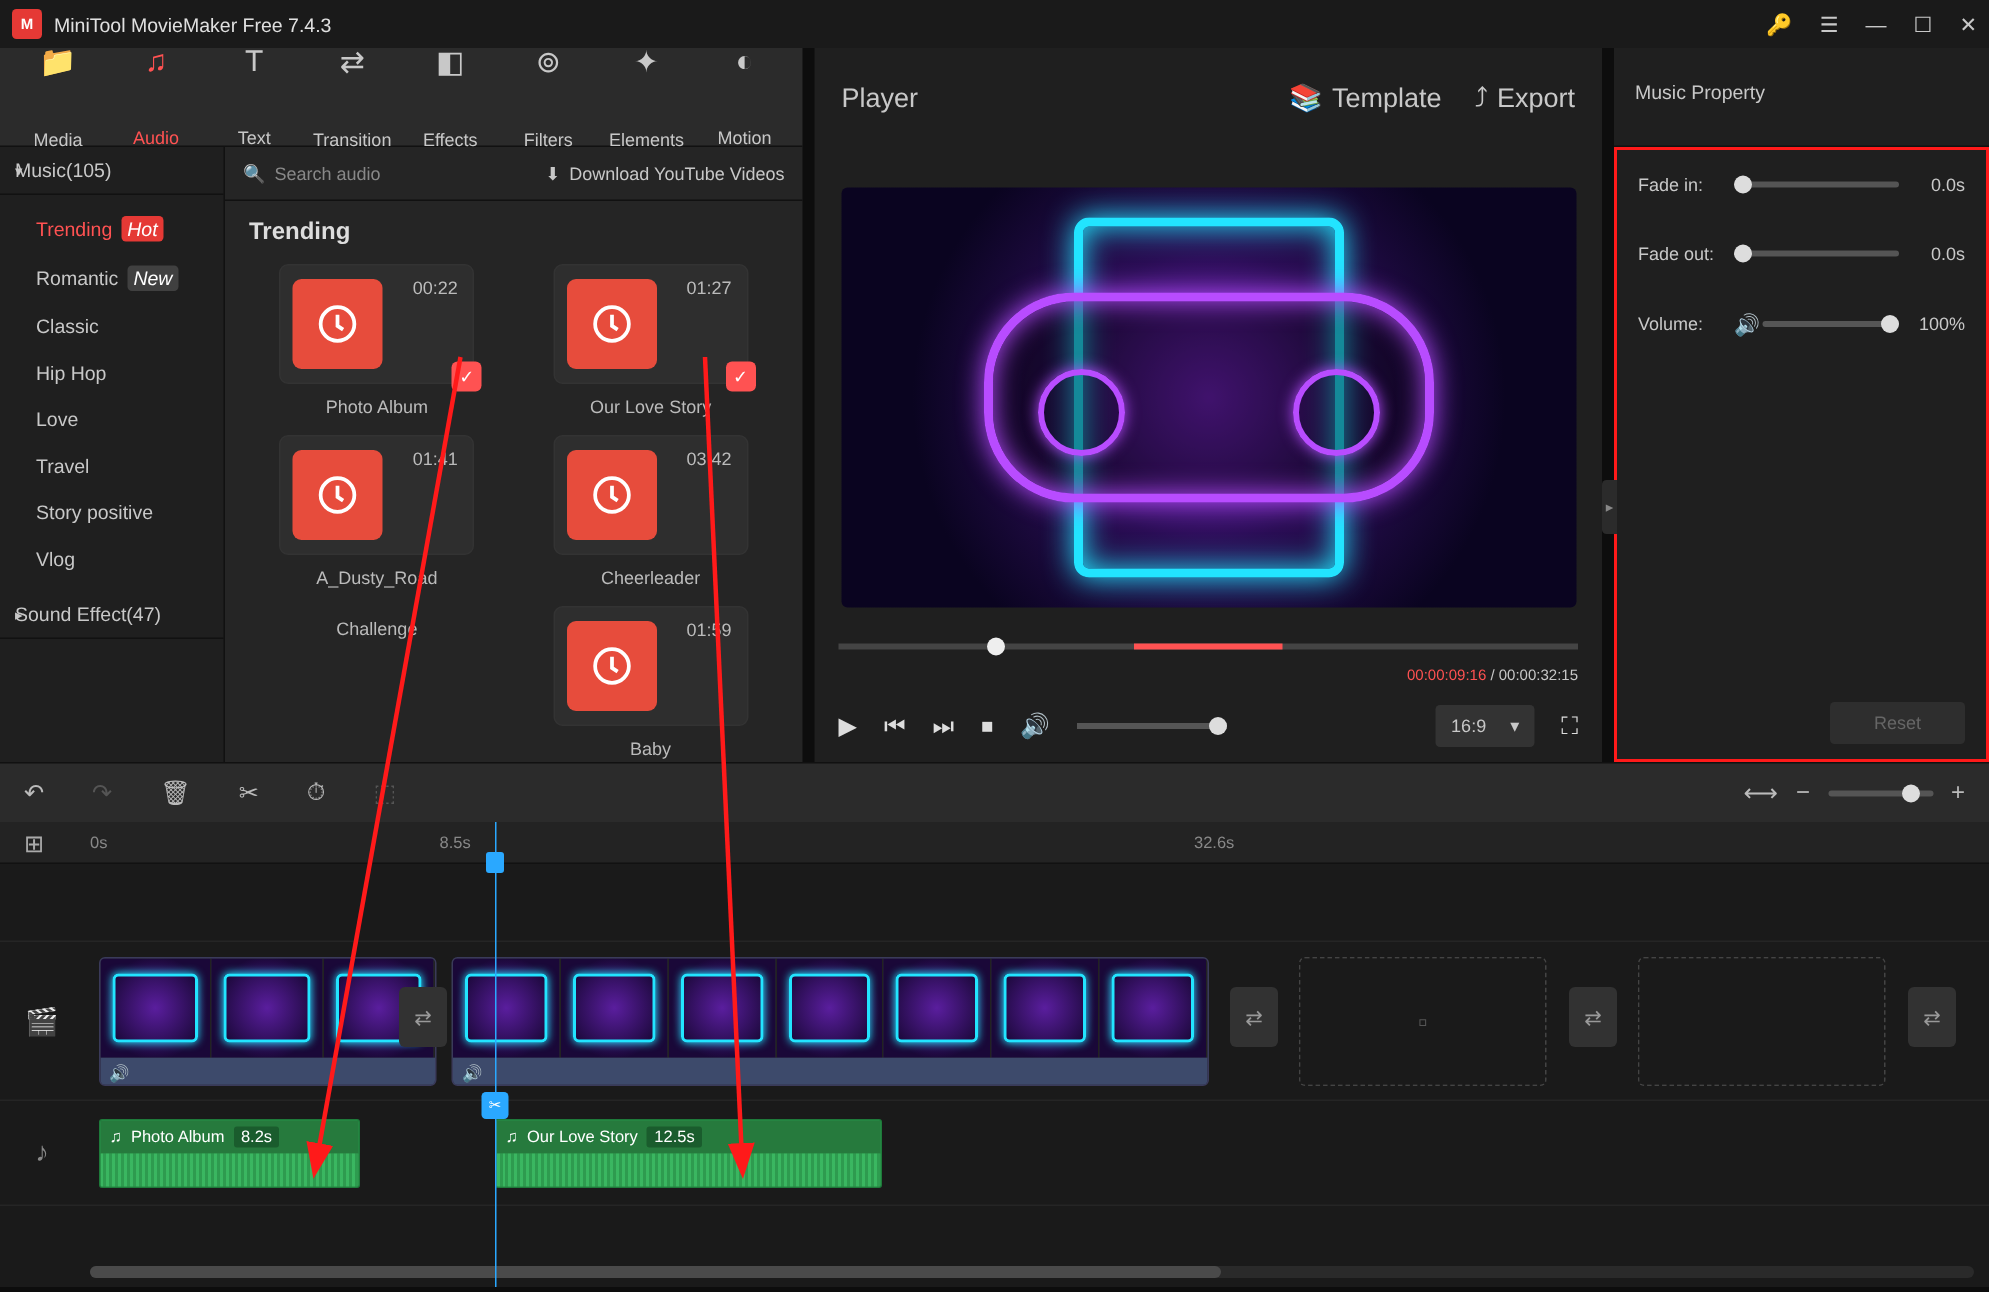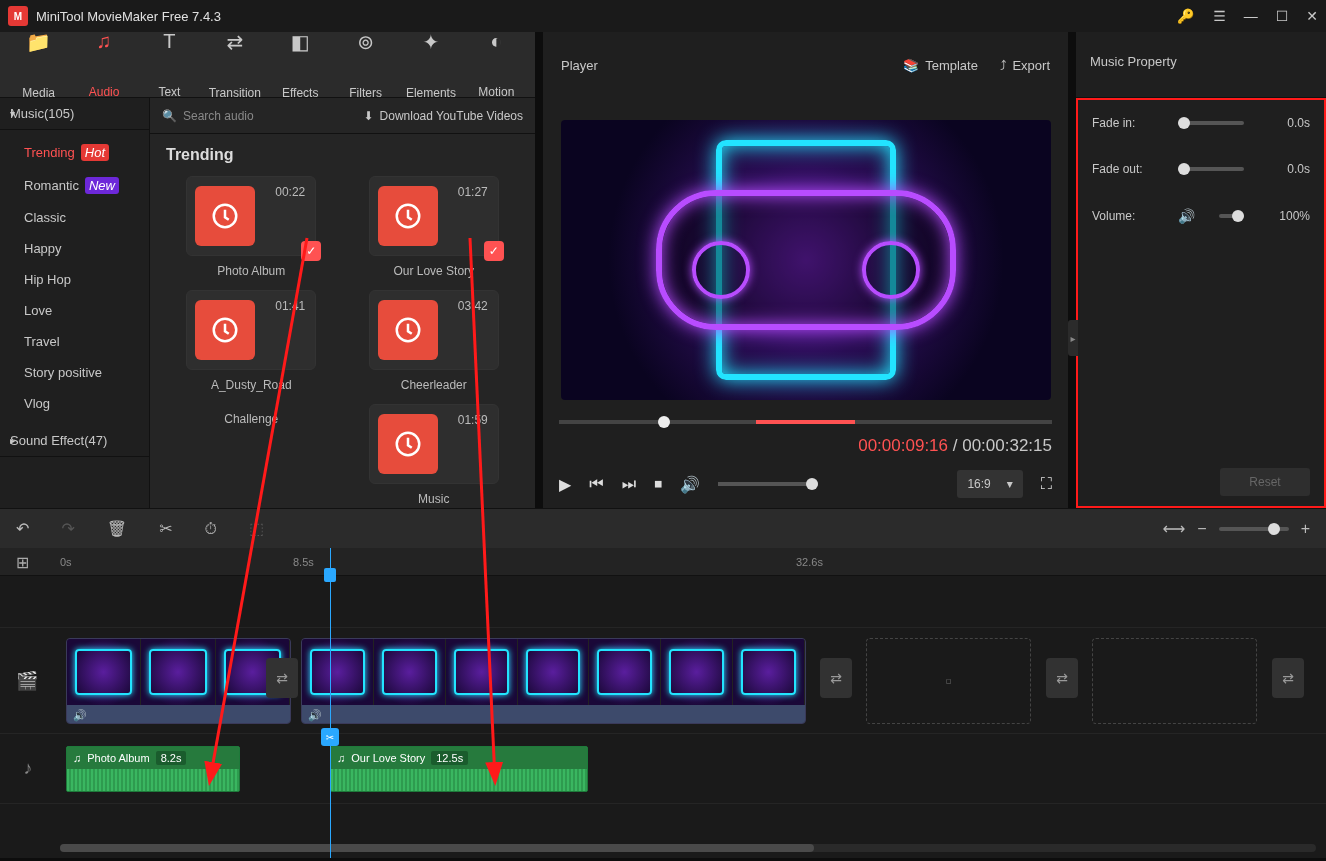--- a/index.html
+++ b/index.html
@@ -23,61 +23,61 @@
 
 .main { display: flex; height: 410px; }
 .left-panel { width: 150px; background: #1f1f1f; border-right: 1px solid #111; }
 .category-header { display: flex; align-items: center; padding: 8px 10px; font-size: 13px; border-bottom: 1px solid #111; }
 .category-header .arrow { margin-right: 6px; font-size: 10px; }
 .cat-list { padding: 6px 0; }
 .cat-item { padding: 8px 24px; font-size: 13px; cursor: pointer; display: flex; align-items: center; gap: 6px; }
 .cat-item.active { color: #ff5252; }
 .badge { font-size: 13px; padding: 1px 4px; border-radius: 3px; font-style: italic; }
 .badge-hot { background: #e53935; color: #fff; }
-.badge-new { background: #6d28d9; color: #fff; }
+.badge-new { background: #404040; color: #fff; }
 
 .middle-panel { width: 385px; background: #252525; display: flex; flex-direction: column; }
 .mid-header { height: 36px; display: flex; align-items: center; padding: 0 12px; border-bottom: 1px solid #111; justify-content: space-between; font-size: 12px; }
 .search { color: #888; display: flex; align-items: center; gap: 6px; }
 .dl-yt { display: flex; align-items: center; gap: 6px; }
 .mid-title { padding: 12px 16px; font-size: 16px; font-weight: 600; color: #ddd; }
 .track-grid { display: grid; grid-template-columns: 1fr 1fr; gap: 12px; padding: 0 16px; overflow: hidden; }
 .track { display: flex; flex-direction: column; align-items: center; position: relative; }
 .track-box { width: 130px; height: 80px; background: #2e2e2e; border: 1px solid #333; border-radius: 6px; position: relative; display: flex; align-items: center; padding-left: 8px; }
 .track-thumb { width: 60px; height: 60px; background: #e74c3c; border-radius: 6px; display: flex; align-items: center; justify-content: center; }
 .track-dur { position: absolute; top: 8px; right: 10px; font-size: 12px; color: #bbb; }
 .track-check { position: absolute; bottom: -6px; right: -6px; width: 20px; height: 20px; background: #ff5252; border-radius: 4px; display: flex; align-items: center; justify-content: center; color: #fff; font-size: 12px; }
 .track-name { margin-top: 8px; font-size: 12px; color: #bbb; text-align:center; }
 
 .player-panel { flex: 1; background: #1f1f1f; margin-left: 8px; display: flex; flex-direction: column; }
-.player-header { height: 40px; display: flex; align-items: center; justify-content: space-between; padding: 0 18px; font-size: 13px; border-bottom: 1px solid #111; }
+.player-header { height: 40px; display: flex; align-items: center; justify-content: space-between; padding: 0 18px; font-size: 18px; border-bottom: 1px solid #111; }
 .player-header .actions { display: flex; gap: 22px; }
 .player-header .actions span { display: flex; align-items: center; gap: 6px; cursor: pointer; }
 .preview-area { flex: 1; display: flex; align-items:center; justify-content:center; padding:16px 14px 6px; }
 .preview { width: 490px; height: 280px; background: radial-gradient(circle at 50% 50%, #6b1fb5 0%, #2a0e55 35%, #0a0420 70%); border-radius: 4px; position: relative; overflow: hidden; display:flex;align-items:center;justify-content:center; }
 .neon-rect { width: 180px; height: 240px; border: 6px solid #22e4ff; border-radius: 10px; box-shadow: 0 0 20px #22e4ff, inset 0 0 20px #22e4ff; }
 .controller { position:absolute; width:300px; height:140px; border:6px solid #b84cff; border-radius:60px; box-shadow:0 0 18px #b84cff, inset 0 0 18px #b84cff; background:rgba(0,0,0,0.4); }
 .controller::before, .controller::after { content:''; position:absolute; width:50px; height:50px; border:4px solid #b84cff; border-radius:50%; top:45px; box-shadow:0 0 10px #b84cff; }
 .controller::before { left:30px; }
 .controller::after { right:30px; }
 .player-progress { height: 20px; padding: 0 16px; position: relative; }
 .player-progress .track { height: 4px; background: #444; position: relative; top:8px; }
 .player-progress .fill { height: 4px; background: #ff5252; width: 20%; }
 .player-progress .knob { position:absolute; width:12px; height:12px; background:#eee; border-radius:50%; top:4px; left:calc(20% + 10px); }
-.player-time { text-align:right; padding: 4px 16px; font-size: 17px; }
+.player-time { text-align:right; padding: 4px 16px; font-size: 10px; }
 .player-time .cur { color: #ff5252; }
 .player-controls { height: 48px; display:flex; align-items:center; padding: 0 16px; gap:18px; }
 .player-controls .ctrl { color:#ddd; font-size:16px; cursor:pointer; }
 .volbar { width:100px; height:4px; background:#555; position:relative; }
 .volbar::after { content:''; position:absolute; right:0; top:-4px; width:12px; height:12px; background:#ddd; border-radius:50%; }
 .aspect { margin-left:auto; height:28px; background:#333; padding:0 10px; display:flex; align-items:center; gap:16px; border-radius:3px; font-size:12px; }
 
 .props-panel { width: 250px; background: #1f1f1f; margin-left: 8px; border: 2px solid #ff1a1a; position: relative; }
 .props-header { padding: 12px 14px; font-size: 13px; border-bottom: 1px solid #333; }
-.prop-row { display: flex; align-items: center; padding: 16px 14px; gap: 24px; }
+.prop-row { display: flex; align-items: center; padding: 16px 14px; gap: 2px; }
 .prop-row .label { width: 62px; font-size: 12px; }
 .prop-row .slider { flex:1; height:4px; background:#555; border-radius:2px; position:relative; }
 .prop-row .slider .knob { position:absolute; width:12px; height:12px; background:#ddd; border-radius:50%; top:-4px; }
 .prop-row .val { width: 42px; text-align:right; font-size:12px; }
 .expand-handle { position:absolute; left:-10px; top:220px; width:10px; height:36px; background:#2b2b2b; display:flex; align-items:center; justify-content:center; color:#888; font-size:10px; border-radius:3px 0 0 3px; }
 .reset-btn { position:absolute; bottom:10px; right:14px; width:90px; height:28px; background:#2e2e2e; color:#666; display:flex; align-items:center; justify-content:center; border-radius:3px; font-size:12px; }
 
 
 .tl-toolbar { height: 40px; background: #2b2b2b; display:flex; align-items:center; padding:0 16px; gap:32px; border-top:1px solid #111; }
 .tl-toolbar .tool { color:#bbb; font-size:16px; cursor:pointer; }
@@ -203,23 +203,20 @@
           <span class="badge badge-hot">Hot</span>
         </div>
       <div class="cat-item">
           <span>Romantic</span>
           <span class="badge badge-new">New</span>
         </div>
       <div class="cat-item">
           <span>Classic</span>
         </div>
       <div class="cat-item">
-          <span>Happy</span>
-        </div>
-      <div class="cat-item">
           <span>Hip Hop</span>
         </div>
       <div class="cat-item">
           <span>Love</span>
         </div>
       <div class="cat-item">
           <span>Travel</span>
         </div>
       <div class="cat-item">
           <span>Story positive</span>
@@ -303,21 +300,21 @@
       <div class="track">
         <div class="track-box">
             <div class="track-thumb">
               <svg width="30" height="30" viewBox="0 0 24 24" fill="none" stroke="#fff" stroke-width="2">
                 <circle cx="12" cy="12" r="9"></circle>
                 <path d="M12 7v6l3 2"></path>
               </svg>
             </div>
             <div class="track-dur">01:59</div>
           </div>
-        <div class="track-name">Music</div>
+        <div class="track-name">Baby</div>
       </div>
     </div>
   </div>
 
   <div class="player-panel">
     <div class="preview-area">
       <div class="preview">
         <div class="neon-rect"></div>
         <div class="controller"></div>
       </div>

